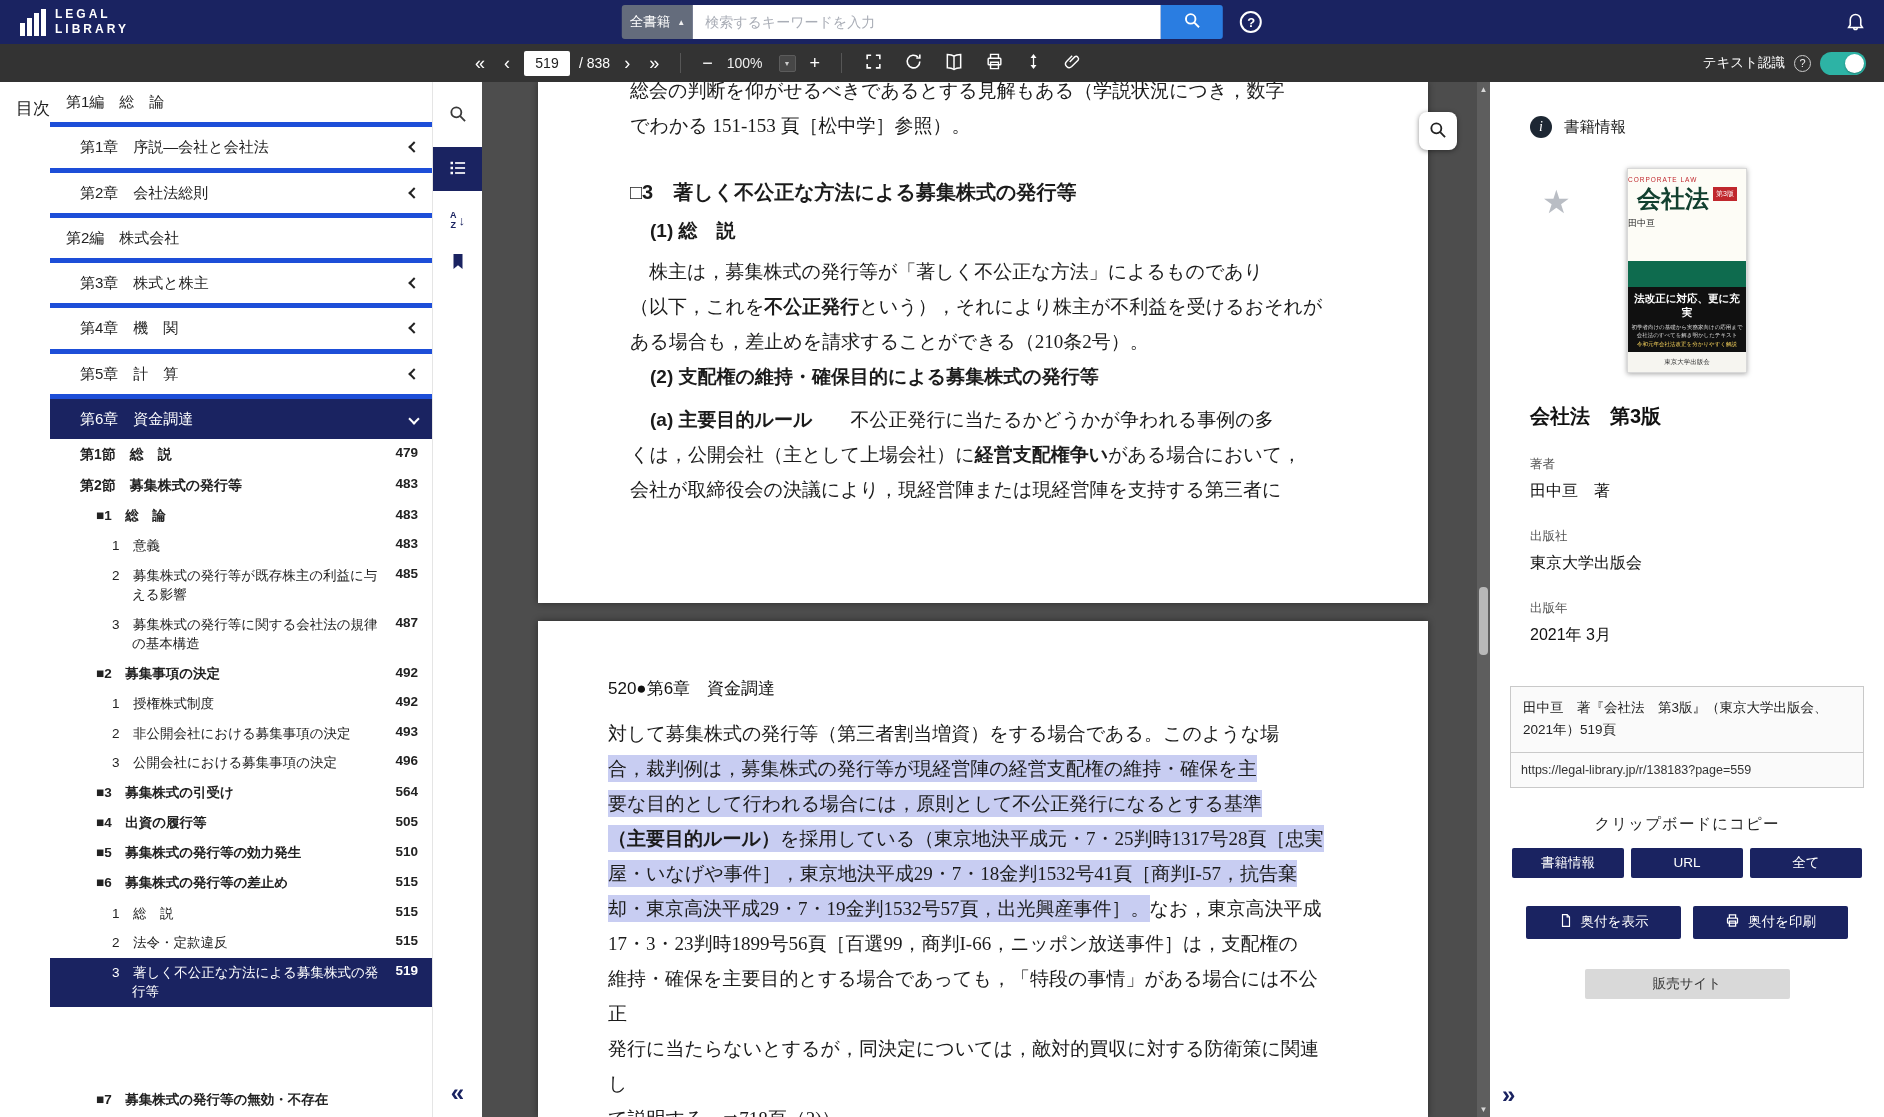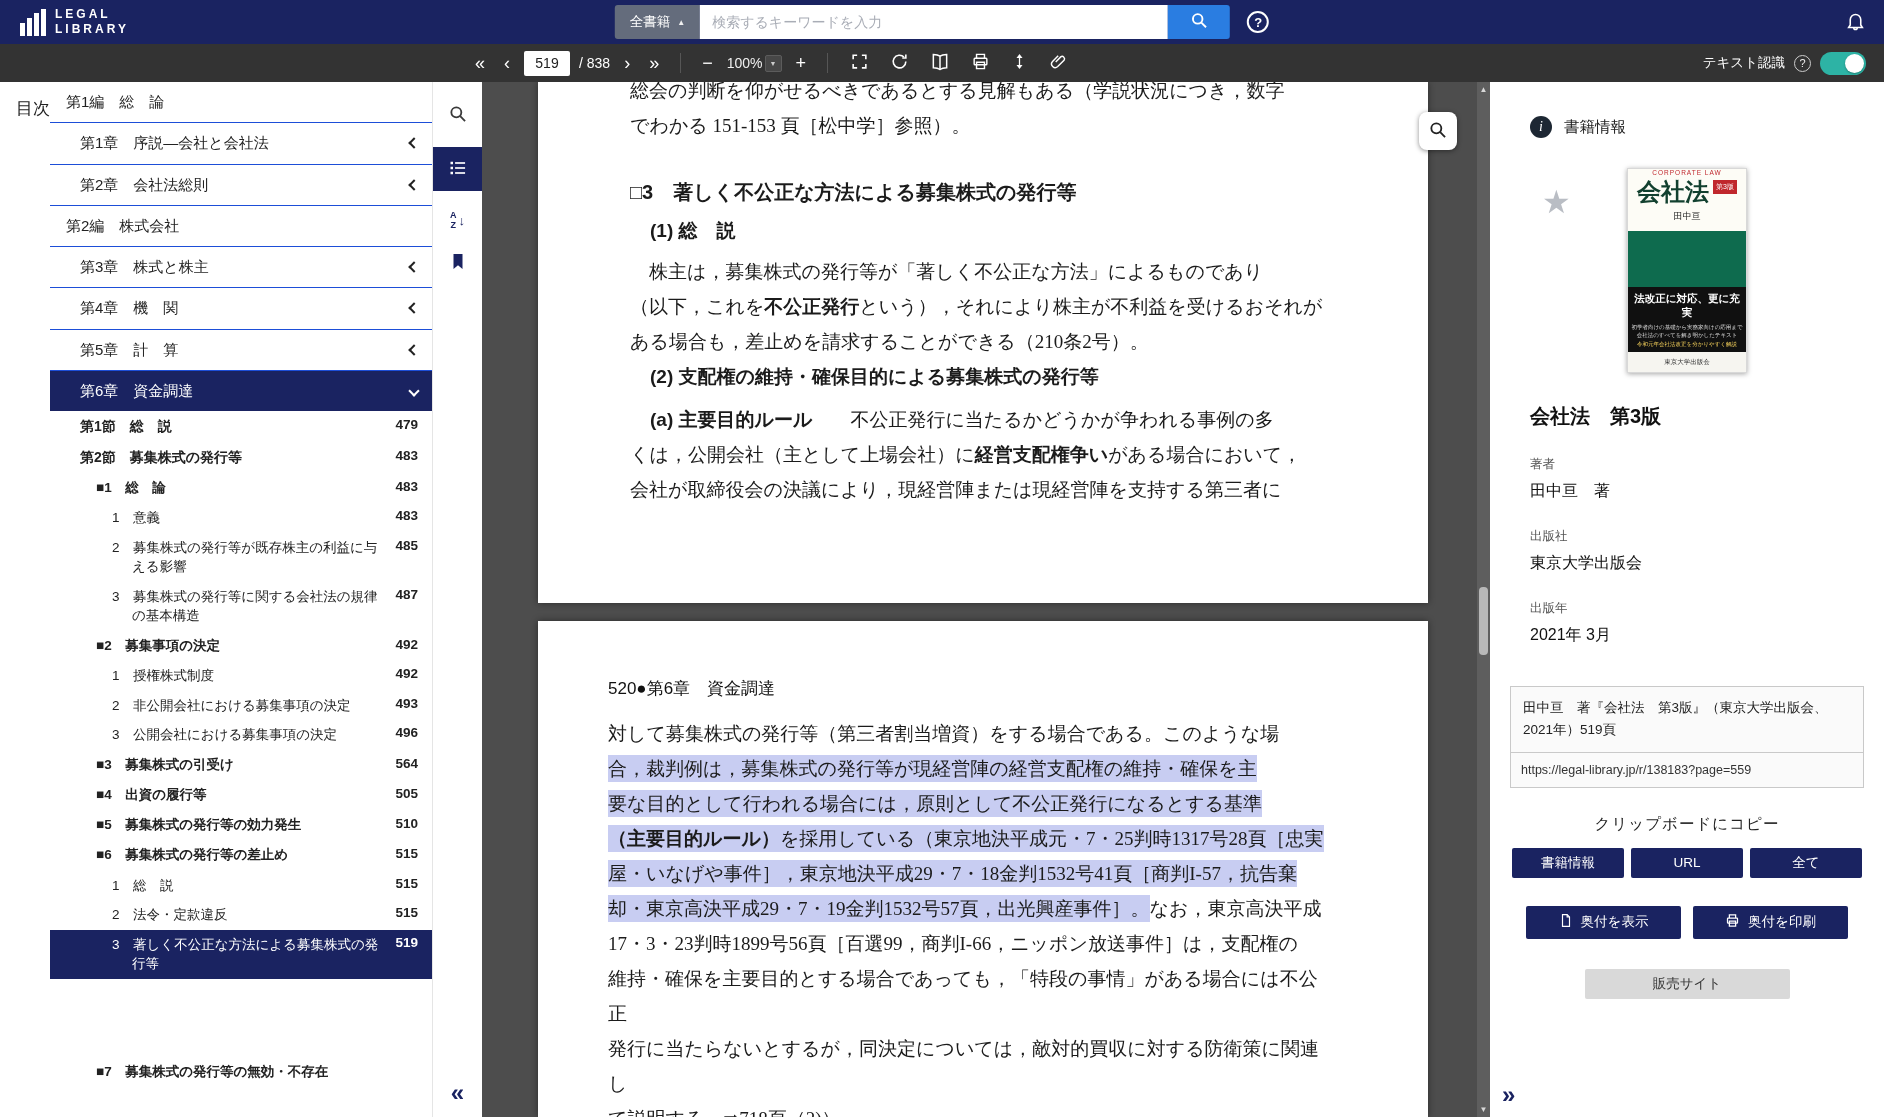--- a/index.html
+++ b/index.html
@@ -9,54 +9,54 @@
 
   
   .topbar { height: 44px; background: #1a2361; display: flex; align-items: center; position: relative; z-index: 5; }
   .logo { display: flex; align-items: center; gap: 9px; margin-left: 20px; cursor: pointer; }
   .logo-bars { display: flex; align-items: flex-end; gap: 2px; height: 27px; }
   .logo-bars i { display: block; width: 5px; background: #fff; }
   .logo-bars i:nth-child(1){height:13px} .logo-bars i:nth-child(2){height:18px}
   .logo-bars i:nth-child(3){height:23px} .logo-bars i:nth-child(4){height:27px}
   .logo-text { color: #fff; font-weight: bold; font-size: 12px; letter-spacing: 3px; line-height: 1.25; display: flex; flex-direction: column; }
   .searchwrap { position: absolute; left: 50%; top: 5px; transform: translateX(-50%); display: flex; align-items: center; height: 34px; }
-  .scope { background: #646c7c; color: #fff; height: 34px; display: flex; align-items: center; gap: 7px; padding: 0 15px; font-size: 13.5px; border-radius: 3px 0 0 3px; cursor: pointer; }
+  .scope { background: #646c7c; color: #fff; height: 34px; display: flex; align-items: center; gap: 7px; padding: 0 8px; font-size: 13.5px; border-radius: 3px 0 0 3px; cursor: pointer; }
   .scope-caret { font-size: 8px; color: #f0f0f0; }
   .searchinput { width: 468px; height: 34px; border: none; outline: none; padding: 0 12px; font-size: 14px; color: #333; background: #fff; }
   .searchinput::placeholder { color: #a9adb6; }
   .searchbtn { width: 62px; height: 34px; background: #2a7de1; color: #fff; border-radius: 0 3px 3px 0; display: flex; align-items: center; justify-content: center; }
   .helpcircle { margin-left: 17px; width: 22px; height: 22px; border: 2px solid #fff; border-radius: 50%; color: #fff; font-size: 13px; font-weight: bold; display: flex; align-items: center; justify-content: center; cursor: pointer; }
   .bell { position: absolute; right: 18px; top: 11px; color: #fff; }
 
   
   .toolbar { height: 38px; background: #333333; display: flex; align-items: center; color: #f0f0f0; }
   .tb-spacer { width: 470px; flex: none; }
   .tb-controls { display: flex; align-items: center; gap: 9px; font-size: 14px; }
   .tb-btn { color: #fff; font-size: 18px; line-height: 1; padding: 2px 5px; }
   .tb-icon-btn { color: #fff; display: flex; align-items: center; padding: 2px 6px; }
   .page-input { width: 46px; height: 25px; text-align: center; border: none; border-radius: 2px; font-size: 14px; color: #222; background: #fff; outline: none; }
   .page-total { color: #fff; }
   .tb-div { width: 1px; height: 20px; background: #565656; margin: 0 7px; }
-  .zoom-box { display: flex; align-items: center; gap: 2px; cursor: pointer; }
+  .zoom-box { display: flex; align-items: center; gap: 16px; cursor: pointer; }
   .zoom-caret { width: 17px; height: 17px; background: #474747; border: 1px solid #5c5c5c; border-radius: 2px; font-size: 7px; color: #ccc; display: flex; align-items: center; justify-content: center; }
   .tb-right { margin-left: auto; margin-right: 18px; display: flex; align-items: center; gap: 9px; font-size: 13.5px; color: #fff; }
   .small-q { width: 17px; height: 17px; border: 1.5px solid #ccc; border-radius: 50%; font-size: 11px; color: #eee; display: flex; align-items: center; justify-content: center; }
   .toggle { width: 46px; height: 23px; border-radius: 12px; background: #2db3a5; position: relative; cursor: pointer; flex: none; }
   .toggle .knob { position: absolute; right: 2px; top: 2px; width: 19px; height: 19px; background: #fff; border-radius: 50%; box-shadow: 0 1px 2px rgba(0,0,0,.3); }
 
   
   .main { display: flex; height: calc(100% - 82px); }
 
   
   .sidebar { width: 482px; flex: none; background: #fff; display: flex; }
   .toc-col { width: 432px; flex: none; display: flex; flex-direction: row; overflow: hidden; }
   .toc-header { height: 52px; flex: none; display: flex; align-items: center; padding-left: 16px; font-size: 17px; color: #222; }
   .toc-list { flex: 1; overflow: hidden; display: flex; flex-direction: column; }
   .toc-row { flex: none; display: flex; align-items: flex-start; gap: 6px; color: #222; cursor: pointer; }
-  .toc-row.sep { border-bottom: 1px solid #1d4ed8; }
+  .toc-row.sep { border-bottom: 5px solid #1d4ed8; }
   .toc-row.part { padding: 10px 14px 10px 16px; font-size: 15px; }
   .toc-row.chapter { padding: 10px 14px 10px 30px; font-size: 15px; }
   .toc-row.sect { padding: 6px 14px 6px 30px; font-size: 14px; font-weight: bold; }
   .toc-row.subsect { padding: 6px 14px 6px 46px; font-size: 13.5px; font-weight: bold; }
   .toc-row.item { padding: 5px 14px 5px 62px; font-size: 13.5px; }
   .toc-row.item .toc-label { padding-left: 20px; text-indent: -20px; line-height: 1.45; }
   .toc-row.active { background: #1a2361; color: #fff; }
   .toc-label { flex: 1; line-height: 1.35; }
   .toc-page { flex: none; margin-left: 8px; font-weight: bold; font-size: 13.5px; }
   .chev { flex: none; display: inline-block; width: 8px; height: 8px; border-right: 2px solid currentColor; border-bottom: 2px solid currentColor; margin-top: 6px; margin-left: auto; }
@@ -95,21 +95,21 @@
   .sb-btn.down { bottom: 3px; }
   .sb-thumb { position: absolute; left: 2px; top: 505px; width: 9px; height: 68px; background: #b8b8b8; border-radius: 4px; cursor: grab; }
 
   
   .bookpanel { width: 394px; flex: none; background: #fff; position: relative; color: #222; overflow: hidden; }
   .bp-header { padding: 34px 0 0 40px; display: flex; align-items: center; gap: 12px; font-size: 15.5px; color: #222; }
   .info-badge { width: 22px; height: 22px; border-radius: 50%; background: #1d2733; color: #fff; font-family: "Liberation Serif", serif; font-style: italic; font-size: 14px; display: flex; align-items: center; justify-content: center; cursor: pointer; }
   .coverrow { margin-top: 30px; position: relative; height: 207px; }
   .star { position: absolute; left: 52px; top: 18px; font-size: 32px; color: #b9bdc4; cursor: pointer; line-height: 1; }
   .cover { width: 120px; height: 205px; margin: 0 auto; border: 1px solid #d8d8d8; box-shadow: 0 1px 5px rgba(0,0,0,.35); display: flex; flex-direction: column; overflow: hidden; background: #fff; cursor: pointer; }
-  .cv-top { height: 62px; background: #fdfcf6; text-align: center; }
+  .cv-top { height: 92px; background: #fdfcf6; text-align: left; padding-top: 7px; }
   .cv-corp { font-size: 6.5px; color: #c0272d; letter-spacing: 1px; }
   .cv-titlerow { display: flex; justify-content: center; align-items: flex-start; gap: 4px; margin-top: 4px; }
   .cv-title { font-family: "Liberation Serif", "DejaVu Serif", serif; font-size: 24px; font-weight: bold; color: #12402f; line-height: 1; }
   .cv-ed { background: #c0272d; color: #fff; font-size: 7px; padding: 2px 3px; }
   .cv-author { font-size: 9px; color: #222; margin-top: 6px; }
   .cv-green { flex: 1; background: #0e6b4e; }
   .cv-black { background: #101010; color: #fff; text-align: center; padding: 5px 3px 4px; }
   .cv-b1 { font-size: 10.5px; font-weight: bold; }
   .cv-b2 { font-size: 5.5px; color: #dddddd; line-height: 1.5; margin-top: 3px; }
   .cv-b3 { font-size: 5.5px; color: #ffd95e; margin-top: 2px; }

